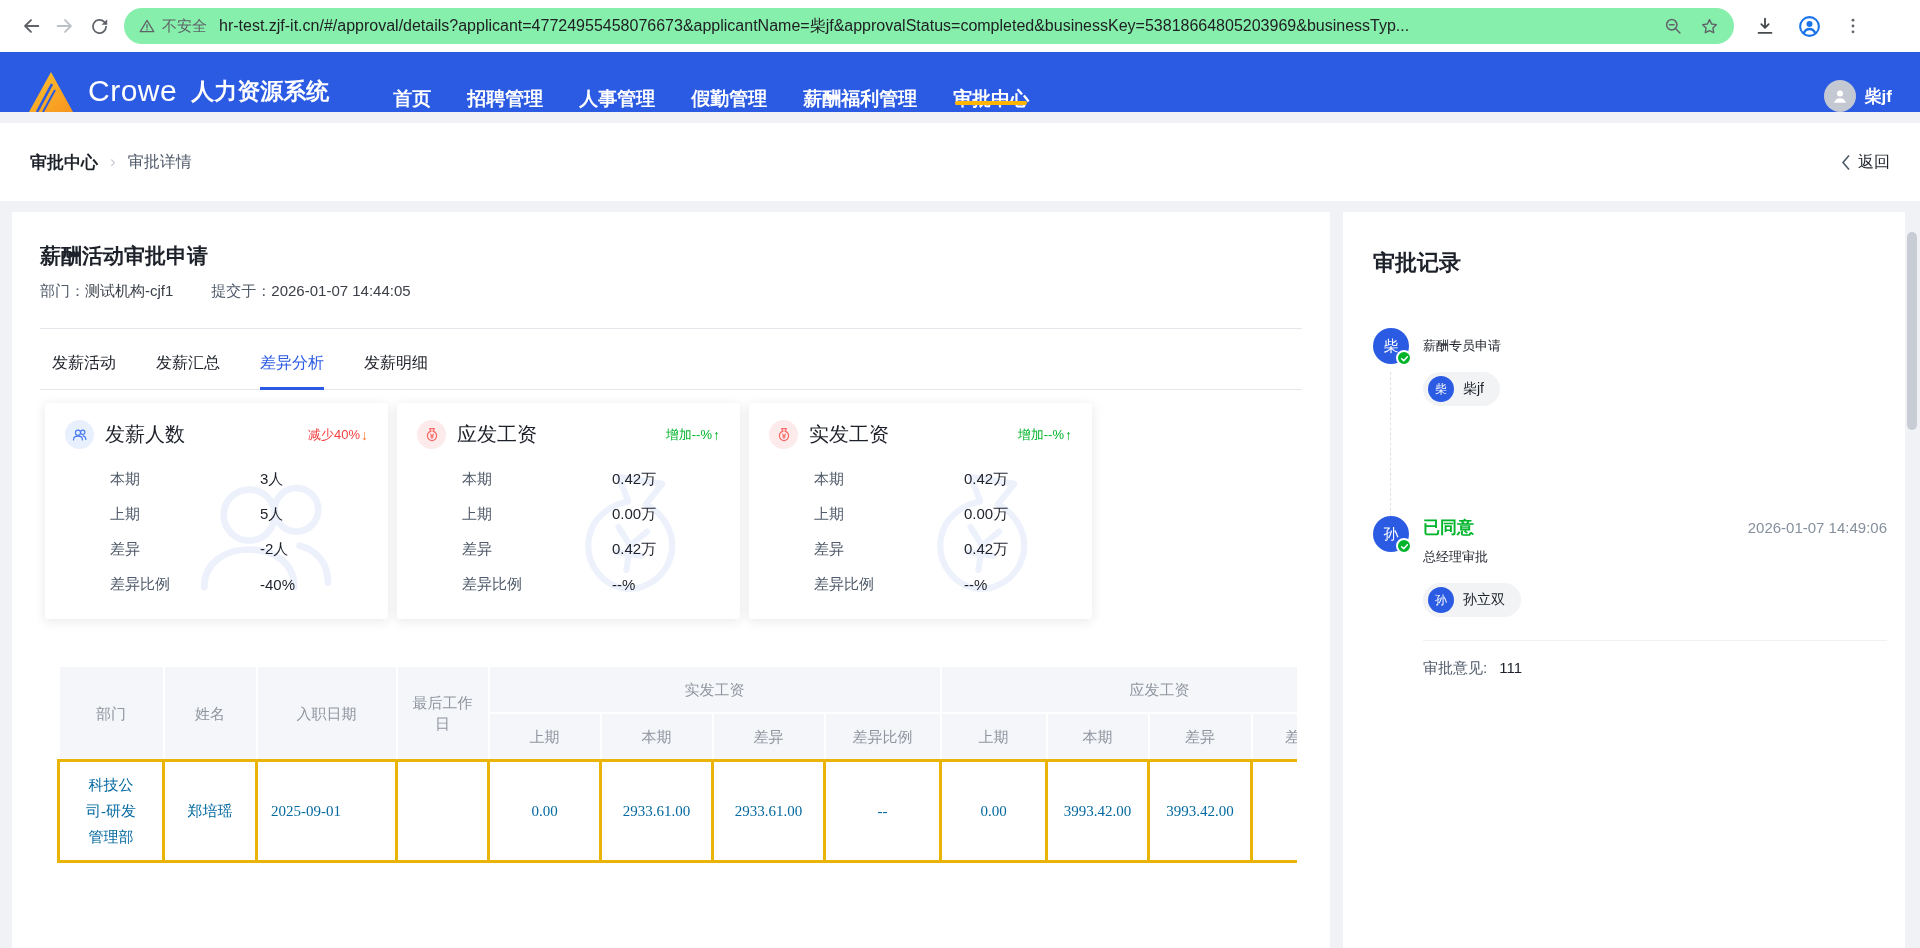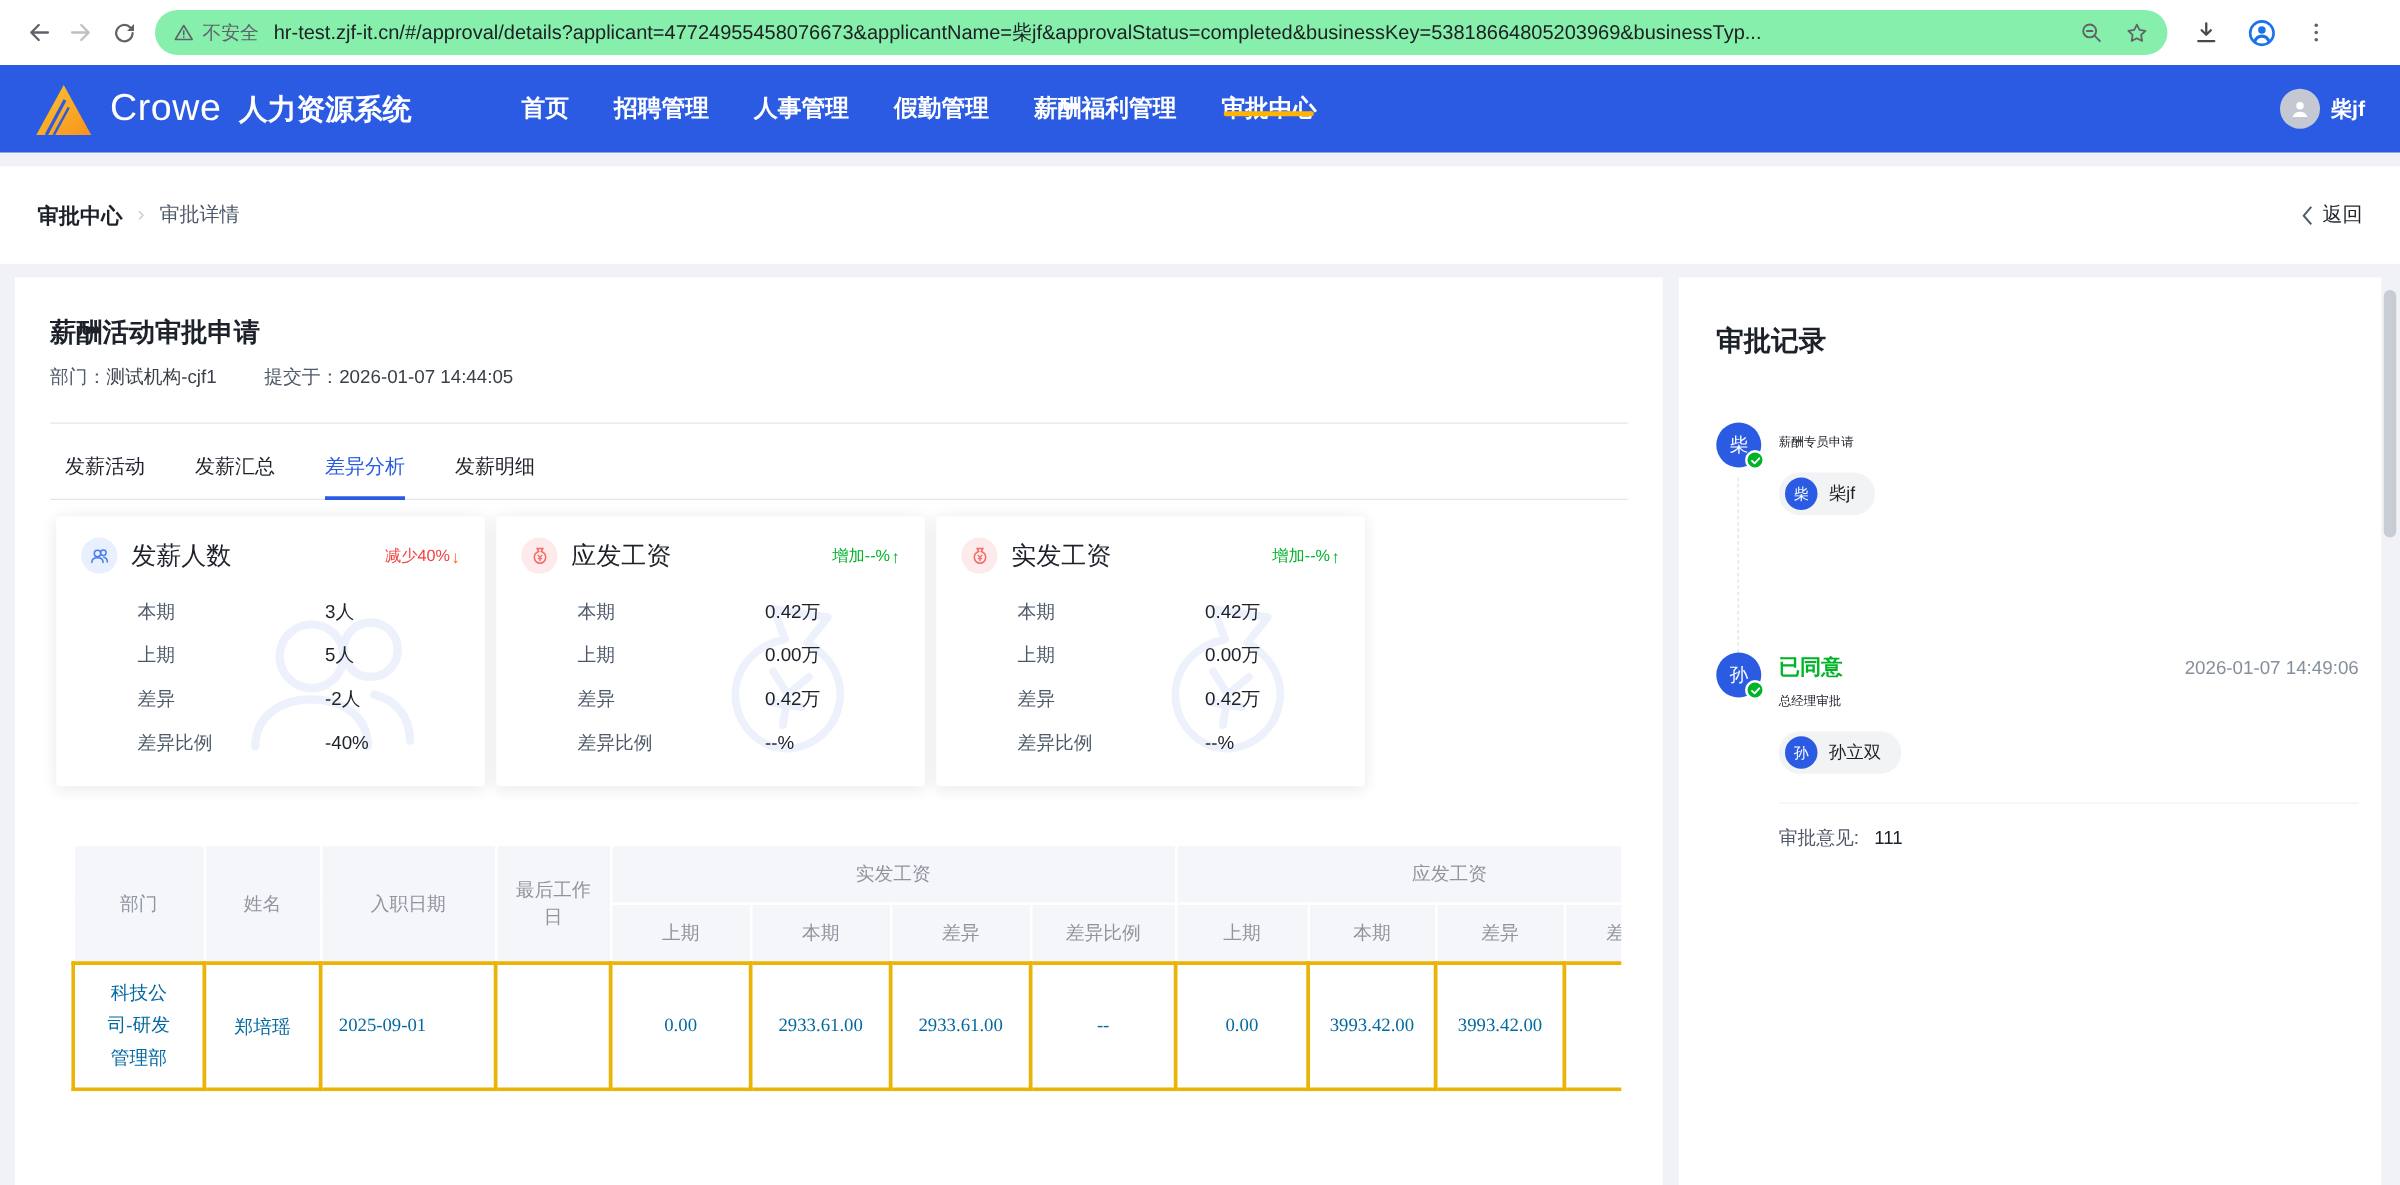--- a/index.html
+++ b/index.html
@@ -16,25 +16,25 @@
   .browser-bar { height:52px; background:#fff; display:flex; align-items:center; padding:0 14px; }
   .chrome-btn { width:34px; height:34px; display:flex; align-items:center; justify-content:center; border-radius:50%; flex:none; cursor:pointer; }
   .omnibox { width:1610px; height:36px; margin-left:8px; background:#86efac; border-radius:18px;
              display:flex; align-items:center; padding:0 14px; overflow:hidden; }
   .security-chip { display:flex; align-items:center; gap:6px; color:#5F6368; font-size:15px; flex:none; }
   .url-text { margin-left:12px; font-size:16px; color:#202124; white-space:nowrap; overflow:hidden; flex:1; }
   .omnibox-icons { display:flex; align-items:center; gap:16px; margin-left:12px; flex:none; }
   .browser-right { display:flex; align-items:center; gap:10px; margin-left:14px; }
 
   
-  .topnav { height:70px; background:#2B5BE3; display:flex; align-items:center; padding:0 28px; color:#fff; }
+  .topnav { height:60px; background:#2B5BE3; display:flex; align-items:flex-end; padding:0 28px; color:#fff; }
   .brand-area { display:flex; align-items:center; gap:14px; }
   .brand-name { font-size:30px; font-weight:500; letter-spacing:.5px; }
   .system-name { font-size:23px; font-weight:700; }
-  .nav-menu { display:flex; gap:36px; margin-left:88px; }
+  .nav-menu { display:flex; gap:36px; margin-left:64px; }
   .nav-item { position:relative; display:flex; align-items:center; font-size:19px; font-weight:600; cursor:pointer; }
   .nav-underline { display:none; position:absolute; left:2px; right:2px; bottom:7px; height:4px; background:#FFB400; border-radius:2px; }
   .nav-item.active .nav-underline { display:block; }
   .nav-user { margin-left:auto; display:flex; align-items:center; gap:9px; }
   .nav-avatar { width:32px; height:32px; border-radius:50%; background:#C3C8D2; display:flex; align-items:center; justify-content:center; }
   .nav-username { font-size:17px; font-weight:700; }
 
   
   .breadcrumb-bar { margin-top:11px; height:78px; background:#fff; display:flex; align-items:center; padding:0 30px; }
   .crumb-root { font-size:17px; font-weight:700; color:#1D2129; cursor:pointer; }
@@ -95,21 +95,21 @@
   .record-connector { position:absolute; left:17px; top:44px; height:calc(100% + 66px);
                       border-left:1px dashed #DDE1E8; }
   .r-avatar { width:36px; height:36px; border-radius:50%; background:#2B5BE3; color:#fff;
               display:flex; align-items:center; justify-content:center; font-size:15px; flex:none; position:relative; z-index:2; }
   .check { position:absolute; right:-3px; bottom:-2px; width:16px; height:16px; background:#00B42A;
            border-radius:50%; border:2px solid #fff; display:flex; align-items:center; justify-content:center; }
   .r-body { flex:1; margin-left:14px; min-width:0; }
   .r-top { display:flex; align-items:baseline; }
   .r-status { font-size:17px; font-weight:700; color:#00B42A; }
   .r-time { margin-left:auto; font-size:15px; color:#86909C; white-space:nowrap; }
-  .r-role { margin-top:9px; font-size:10px; color:#1D2129; }
+  .r-role { margin-top:9px; font-size:13px; color:#1D2129; }
   .r-pill { margin-top:17px; display:inline-flex; align-items:center; gap:9px; background:#F2F3F5;
             border-radius:17px; padding:4px 16px 4px 5px; }
   .pill-avatar { width:26px; height:26px; border-radius:50%; background:#2B5BE3; color:#fff;
                  font-size:12px; display:flex; align-items:center; justify-content:center; }
   .pill-name { font-size:14px; color:#1D2129; }
   .r-opinion { margin-top:23px; border-top:1px solid #F0F1F3; padding-top:18px; font-size:15px; }
   .op-label { color:#4E5969; }
   .op-value { color:#1D2129; margin-left:8px; }
 
   

